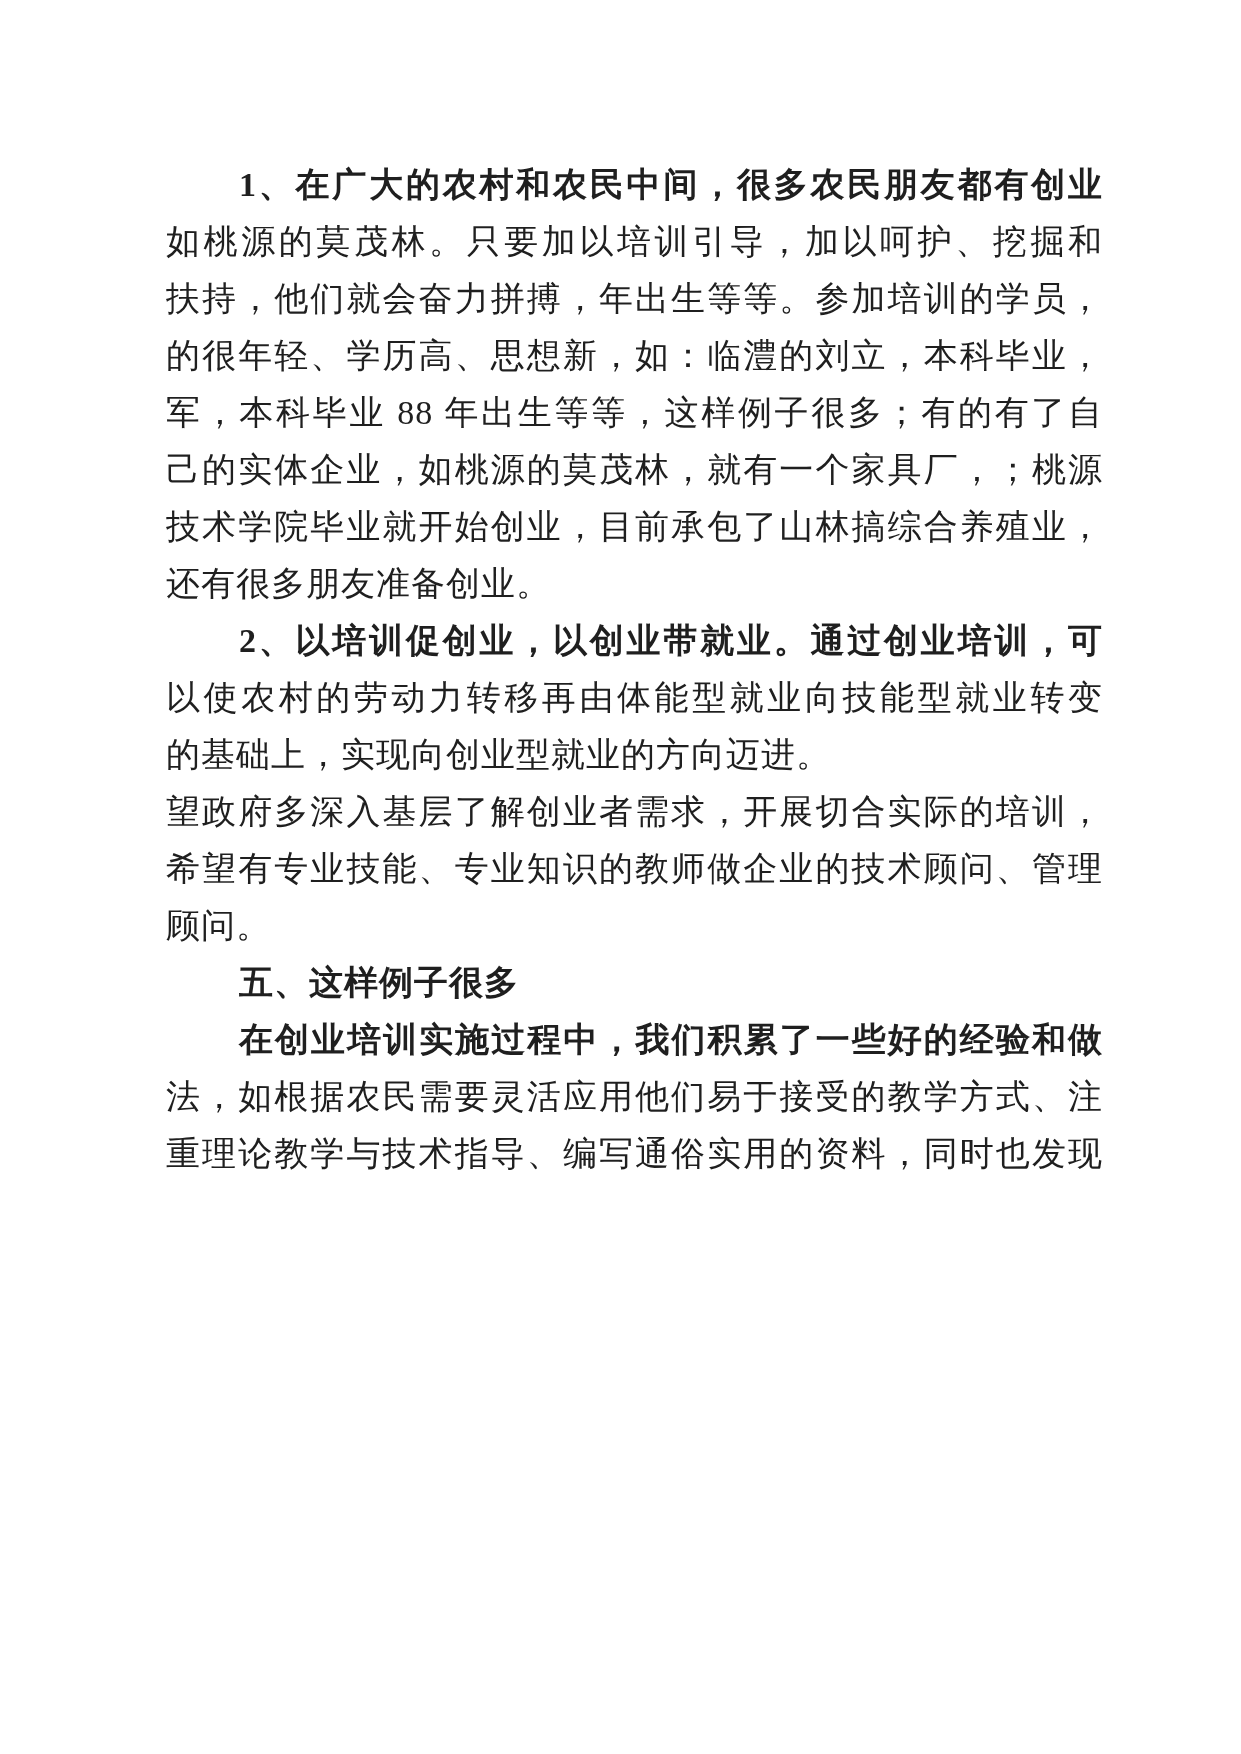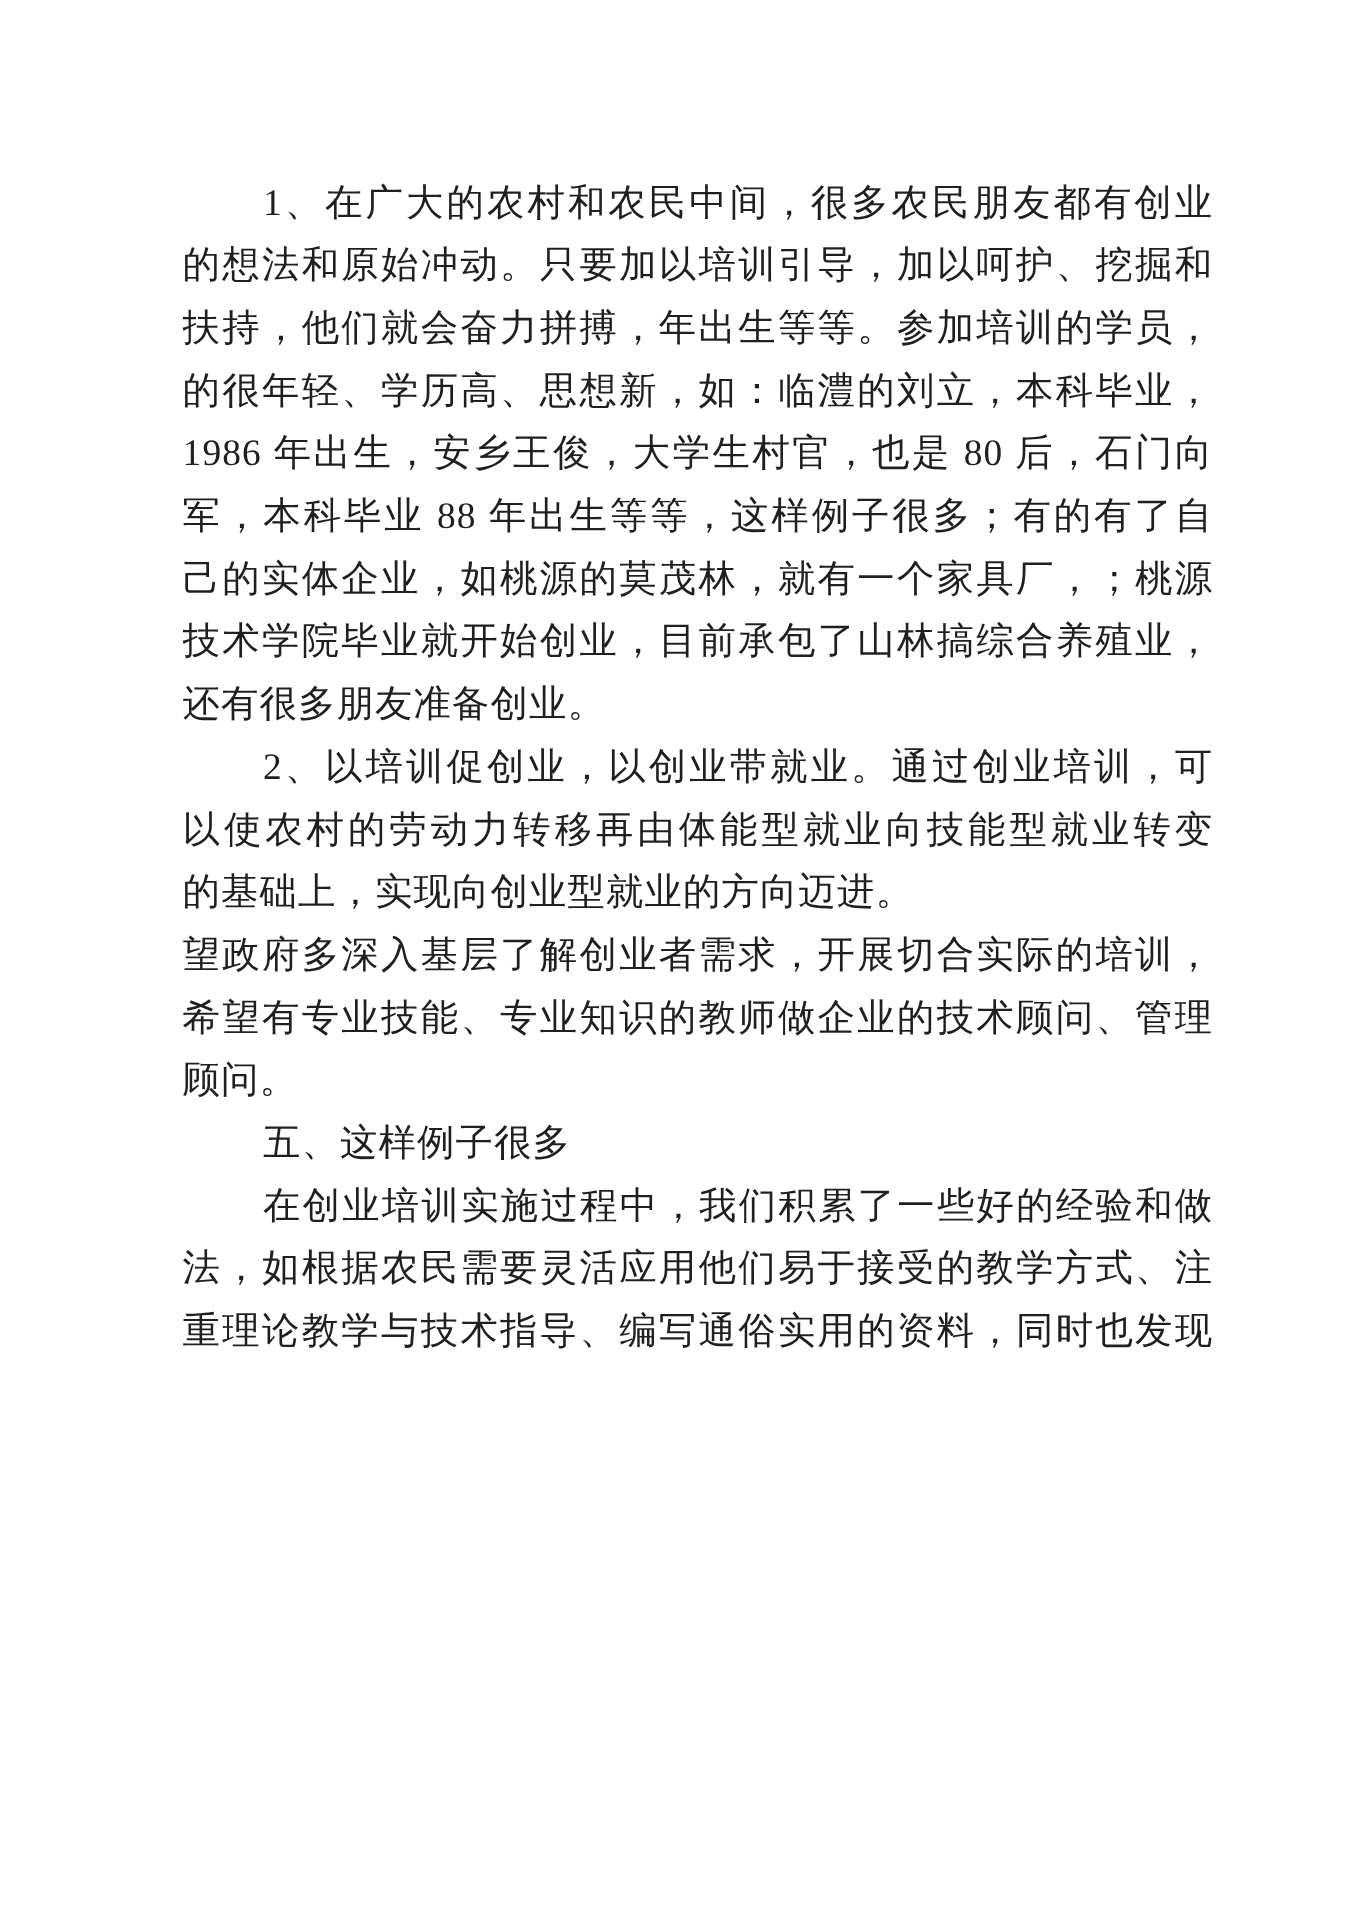--- a/index.html
+++ b/index.html
@@ -26,37 +26,37 @@
   .line {
     height: 57px;
     line-height: 57px;
     text-align: justify;
     text-align-last: justify;
     text-justify: inter-character;
     overflow: hidden;
   }
   .line.indent {
     text-indent: 73px;
+    font-weight: bold;
   }
   .line.no-stretch {
     text-align: left;
     text-align-last: left;
   }
 </style>
 </head>
 <body>
 
 <div class="page">
 
   <div class="paragraph">
     <div class="line indent">1、在广大的农村和农民中间，很多农民朋友都有创业</div>
-    <div class="line">的想法和原始冲动。只要加以培训引导，加以呵护、挖掘和</div>
+    <div class="line">如桃源的莫茂林。只要加以培训引导，加以呵护、挖掘和</div>
     <div class="line">扶持，他们就会奋力拼搏，年出生等等。参加培训的学员，有</div>
     <div class="line">的很年轻、学历高、思想新，如：临澧的刘立，本科毕业，</div>
-    <div class="line">1986 年出生，安乡王俊，大学生村官，也是 80 后，石门向</div>
     <div class="line">军，本科毕业 88 年出生等等，这样例子很多；有的有了自</div>
     <div class="line">己的实体企业，如桃源的莫茂林，就有一个家具厂，；桃源</div>
     <div class="line">技术学院毕业就开始创业，目前承包了山林搞综合养殖业，</div>
     <div class="line no-stretch">还有很多朋友准备创业。</div>
   </div>
 
   <div class="paragraph">
     <div class="line indent">2、以培训促创业，以创业带就业。通过创业培训，可</div>
     <div class="line">以使农村的劳动力转移再由体能型就业向技能型就业转变</div>
     <div class="line no-stretch">的基础上，实现向创业型就业的方向迈进。</div>

